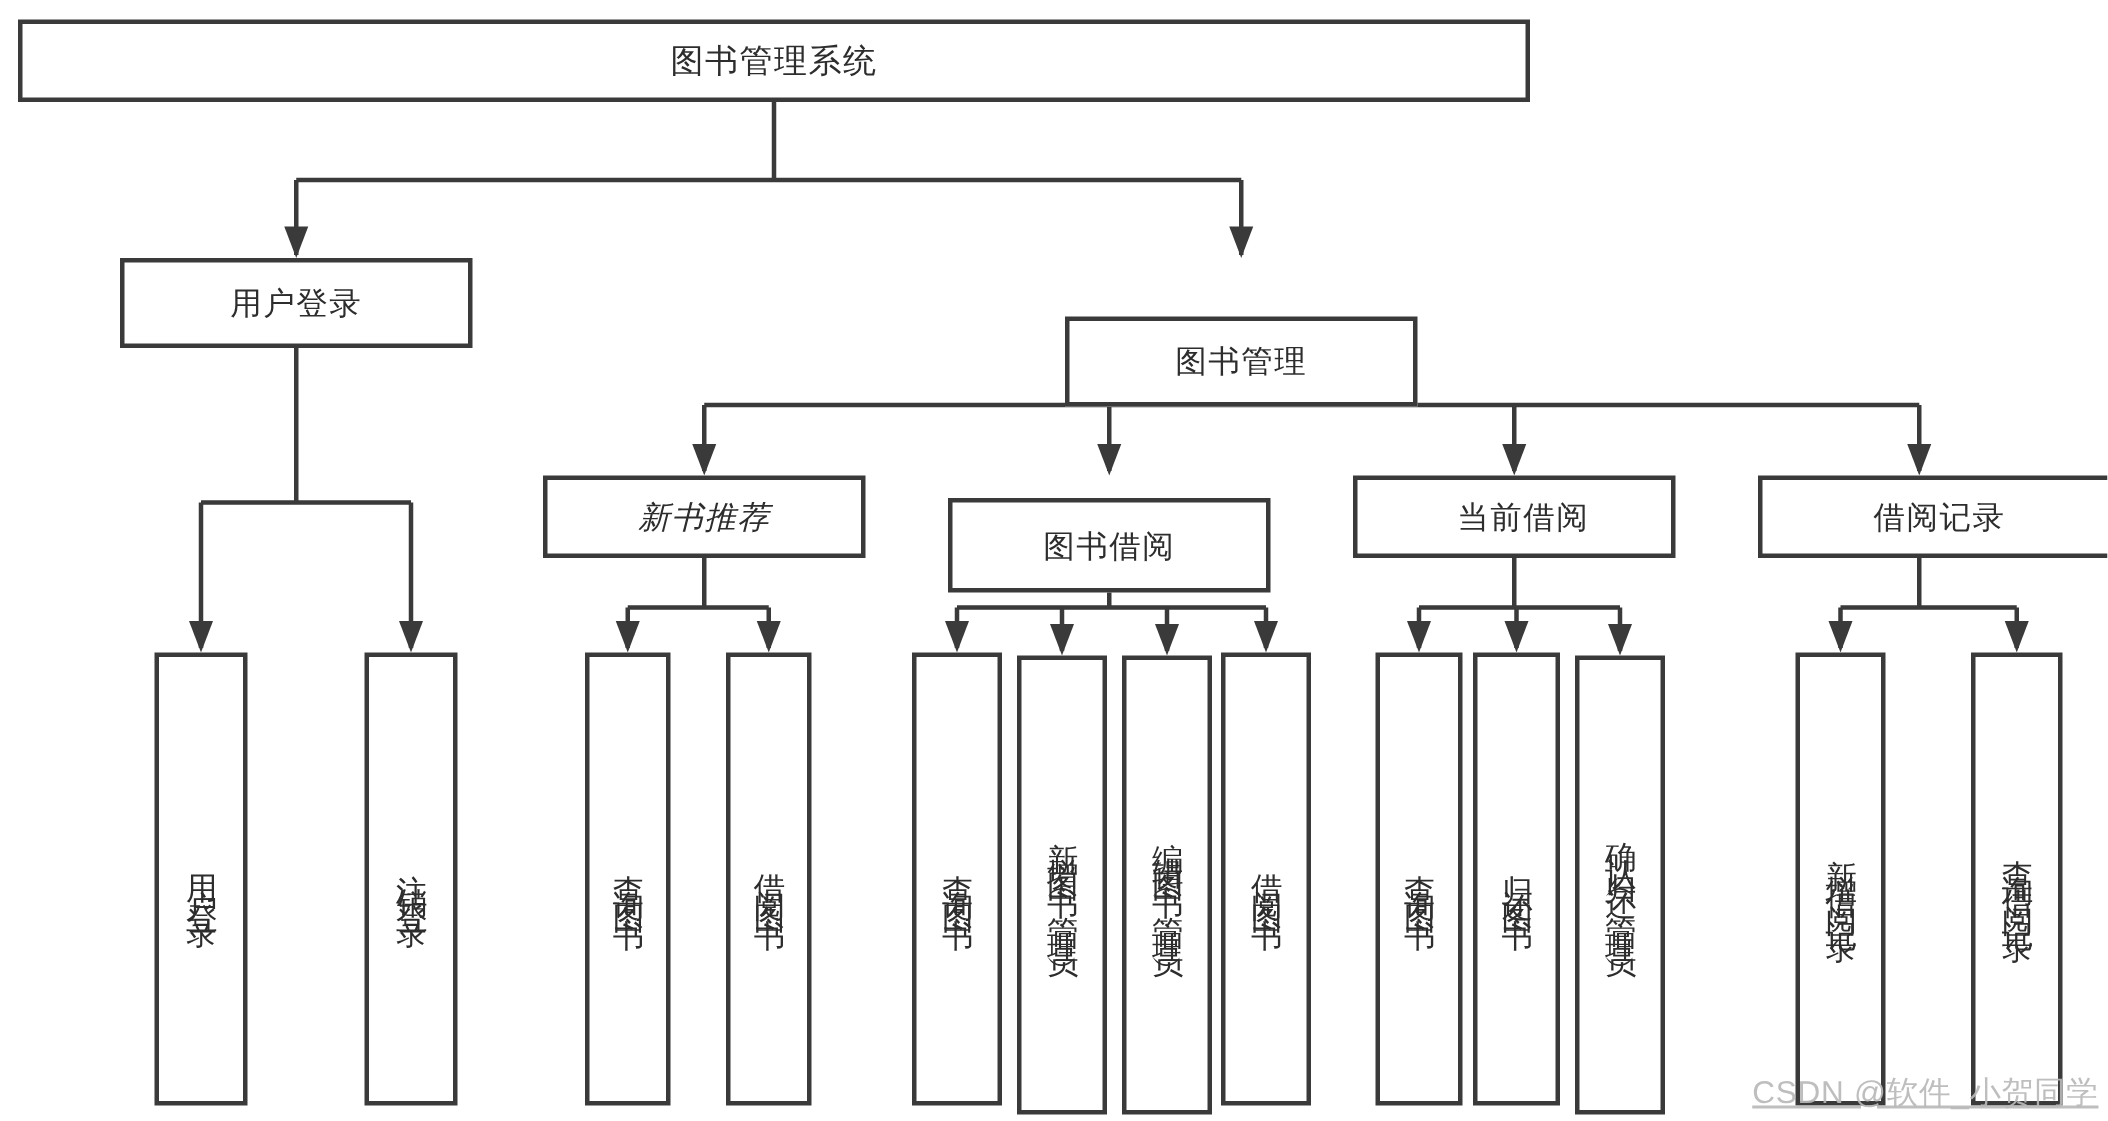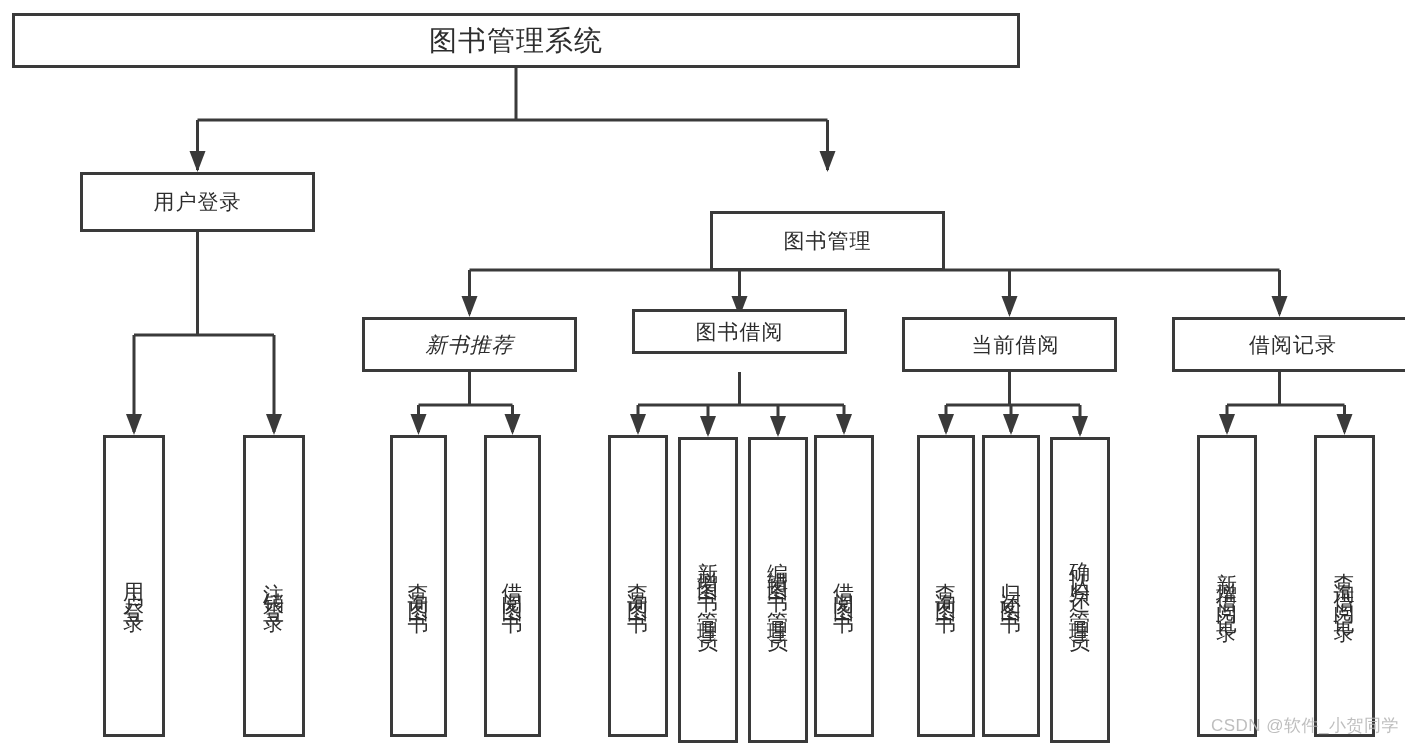--- a/index.html
+++ b/index.html
@@ -31,37 +31,38 @@
     align-items: center;
     justify-content: center;
     color: #2d2d2d;
     z-index: 2;
   }
   .h-box {
     font-size: 21px;
     letter-spacing: 1px;
     white-space: nowrap;
   }
-  .root-box { font-size: 28px; }
+  .root-box { font-size: 22px; }
   .leaf {
     writing-mode: vertical-rl;
     text-orientation: mixed;
     font-size: 21px;
     letter-spacing: 10px;
     line-height: 1;
   }
   .watermark {
     position: absolute;
     right: 6px;
     top: 714px;
     z-index: 5;
-    font-size: 17px;
+    font-size: 21px;
     letter-spacing: 0.5px;
     color: rgba(185, 185, 185, 0.92);
     white-space: nowrap;
+    text-decoration: underline;
   }
 </style>
 </head>
 <body>
 
 <div id="stage">
 
   <svg id="connectors" viewBox="0 0 1405 747" xmlns="http://www.w3.org/2000/svg">
     <path fill="none" stroke="#3a3a3a" stroke-width="3" d="
       M516 68 V120  M197.5 120 H827.5  M197.5 120 V170  M827.5 120 V170
@@ -94,21 +95,21 @@
       <polygon points="1336.5,414 1352.5,414 1344.5,435"></polygon>
     </g>
   </svg>
 
   <div class="box h-box root-box" style="left:12px; top:13px; width:1008px; height:55px;">图书管理系统</div>
 
   <div class="box h-box" style="left:80px; top:172px; width:235px; height:60px;">用户登录</div>
   <div class="box h-box" style="left:710px; top:172px; width:235px; height:60px;margin-top:39px;">图书管理</div>
 
   <div class="box h-box" style="left:362px; top:317px; width:215px; height:55px;font-style:italic;">新书推荐</div>
-  <div class="box h-box" style="left:632px; top:309px; width:215px; height:45px;">图书借阅</div>
+  <div class="box h-box" style="left:632px; top:332px; width:215px; height:63px;">图书借阅</div>
   <div class="box h-box" style="left:902px; top:317px; width:215px; height:55px;padding-left:12px;">当前借阅</div>
   <div class="box h-box" style="left:1172px; top:317px; width:242px; height:55px;">借阅记录</div>
 
   <div class="box leaf" style="left:103px; top:435px; width:62px; height:302px;">用户登录</div>
   <div class="box leaf" style="left:243px; top:435px; width:62px; height:302px;">注销登录</div>
 
   <div class="box leaf" style="left:390px; top:435px; width:57px; height:302px;">查询图书</div>
   <div class="box leaf" style="left:484px; top:435px; width:57px; height:302px;">借阅图书</div>
 
   <div class="box leaf" style="left:608px; top:435px; width:60px; height:302px;">查询图书</div>

